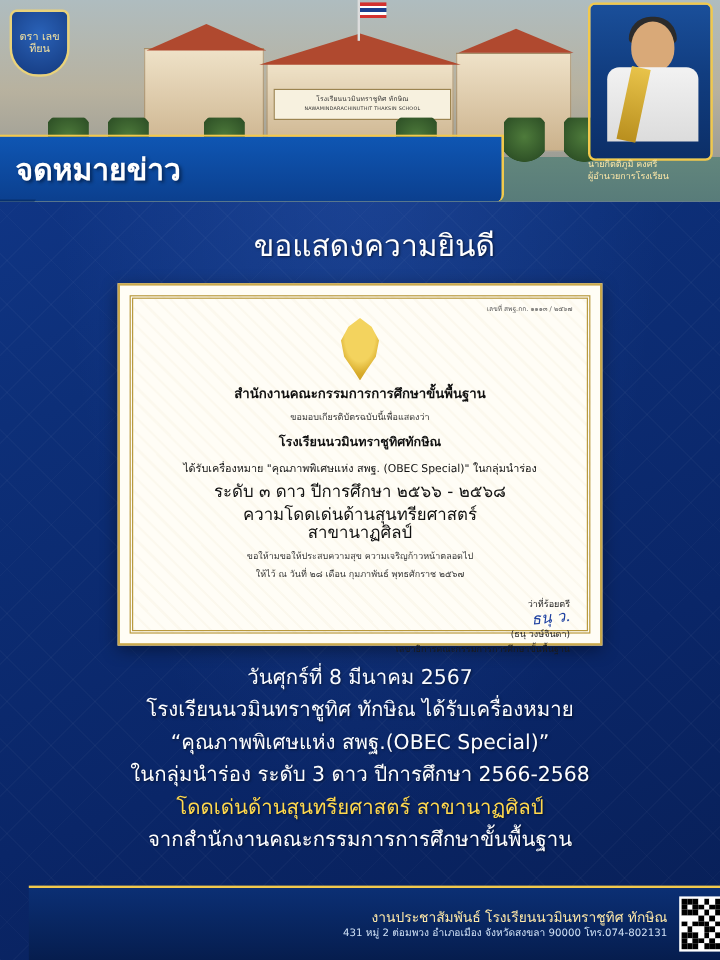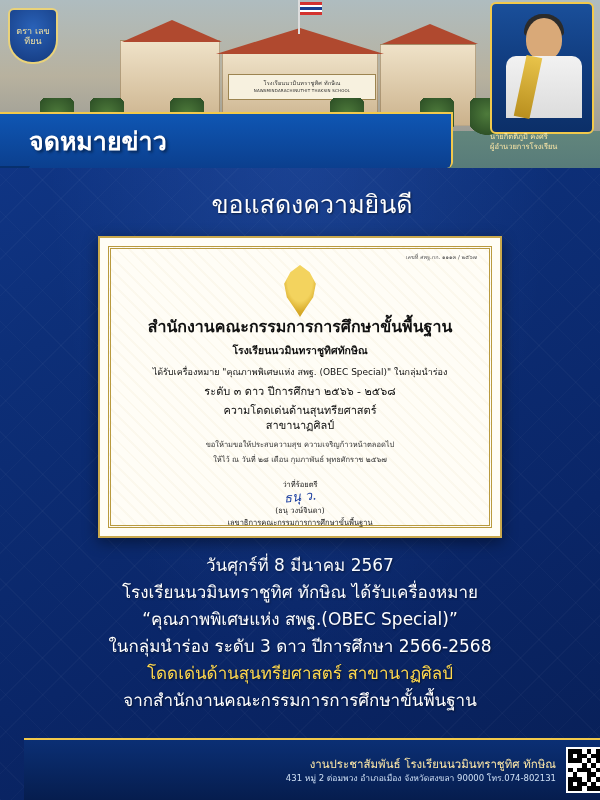--- a/index.html
+++ b/index.html
@@ -68,27 +68,27 @@
     background: #f7f1df; border: 1px solid #9c8450;
     font-size: 5.5px; color: #2a2a2a; text-align: center; line-height: 8px;
     padding-top: 4px; letter-spacing: .2px;
   }
   .trees { position: absolute; left: 0; bottom: 30px; width: 100%; height: 44px; }
   .tree { position: absolute; bottom: 0; width: 34px; height: 40px;
           background: radial-gradient(circle at 50% 40%, #4e7b3b, #2f5227 70%, transparent 72%); }
 
   .banner-ribbon {
     position: absolute; left: 0; bottom: 0;
-    width: 453px; height: 56px;
+    width: 420px; height: 56px;
     background: linear-gradient(180deg, #0f56b3, #0b3f8e);
     border-top: 2px solid #f2c94c;
     border-right: 2px solid #f2c94c;
     border-bottom-right-radius: 6px;
     display: flex; align-items: center;
-    padding-left: 29px;
+    padding-left: 13px;
   }
   .ribbon-tail {
     position: absolute; left: 0; bottom: -10px;
     width: 30px; height: 12px;
     background: #07306e;
     clip-path: polygon(0 0, 100% 0, 75% 100%, 0 100%);
   }
   .headline-big {
     font-family: "DejaVu Sans", sans-serif;
     font-size: 25px; font-weight: bold; color: #ffffff;
@@ -174,27 +174,27 @@
   }
   .cert-code {
     position: absolute; right: 12px; top: 4px;
     font-size: 5.5px; color: #555;
   }
   .cert-emblem {
     width: 44px; height: 52px; margin: 8px auto 4px;
     background: radial-gradient(ellipse at 50% 30%, #f3d35e 0 40%, #d8ab2a 60%, #b98a18 100%);
     clip-path: polygon(50% 0%, 72% 14%, 86% 36%, 80% 62%, 62% 84%, 50% 100%, 38% 84%, 20% 62%, 14% 36%, 28% 14%);
   }
-  .cert-line { font-size: 11px; line-height: 15px; color: #111; }
-  .cert-line.org { font-size: 16px; font-weight: bold; margin-top: 2px; font-family: Liberation Mono, monospace; }
+  .cert-line { font-size: 14px; line-height: 15px; color: #111; }
+  .cert-line.org { font-size: 11px; font-weight: bold; margin-top: 2px; }
   .cert-line.small { font-size: 7.5px; color: #333; }
   .cert-line.school { font-size: 10.5px; font-weight: bold; margin-top: 7px; }
   .cert-line.award { font-size: 9px; margin-top: 7px; }
   .cert-line.spaced { margin-top: 4px; }
-  .cert-sign-block { margin-top: 12px; font-size: 7.5px; line-height: 12px; }
+  .cert-sign-block { margin-top: 12px; font-size: 7.5px; line-height: 12px; text-align: right; }
   .signature {
     display: inline-block;
     font-family: "DejaVu Serif", serif;
     font-style: italic; font-size: 13px; color: #1c3fa0;
     transform: rotate(-6deg);
   }
 
   
   .body-text {
     text-align: center;
@@ -278,20 +278,21 @@
     <div>ผู้อำนวยการโรงเรียน</div>
   </div>
 
   <div class="congrats">ขอแสดงความยินดี</div>
 
   <div class="cert-wrap">
     <div class="cert-inner">
       <div class="cert-code">เลขที่ สพฐ.กก. ๑๑๑๓ / ๒๕๖๗</div>
       <div class="cert-emblem"></div>
       <div class="cert-line org">สำนักงานคณะกรรมการการศึกษาขั้นพื้นฐาน</div>
+      <div class="cert-line small spaced">ขอมอบเกียรติบัตรฉบับนี้เพื่อแสดงว่า</div>
       <div class="cert-line school">โรงเรียนนวมินทราชูทิศทักษิณ</div>
       <div class="cert-line award">ได้รับเครื่องหมาย "คุณภาพพิเศษแห่ง สพฐ. (OBEC Special)" ในกลุ่มนำร่อง</div>
       <div class="cert-line spaced">ระดับ ๓ ดาว ปีการศึกษา ๒๕๖๖ - ๒๕๖๘</div>
       <div class="cert-line spaced">ความโดดเด่นด้านสุนทรียศาสตร์</div>
       <div class="cert-line">สาขานาฏศิลป์</div>
       <div class="cert-line small spaced">ขอให้ามขอให้ประสบความสุข ความเจริญก้าวหน้าตลอดไป</div>
       <div class="cert-line small">ให้ไว้ ณ วันที่ ๒๘ เดือน กุมภาพันธ์ พุทธศักราช ๒๕๖๗</div>
       <div class="cert-sign-block">
         <div>ว่าที่ร้อยตรี</div>
         <div class="signature">ธนุ ว.</div>

